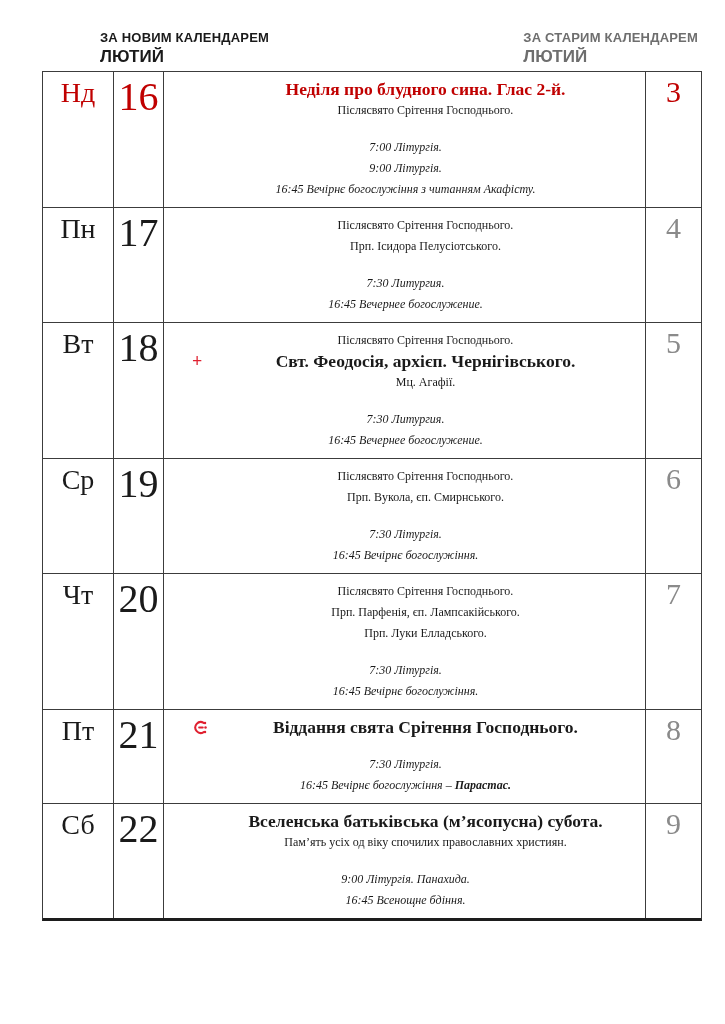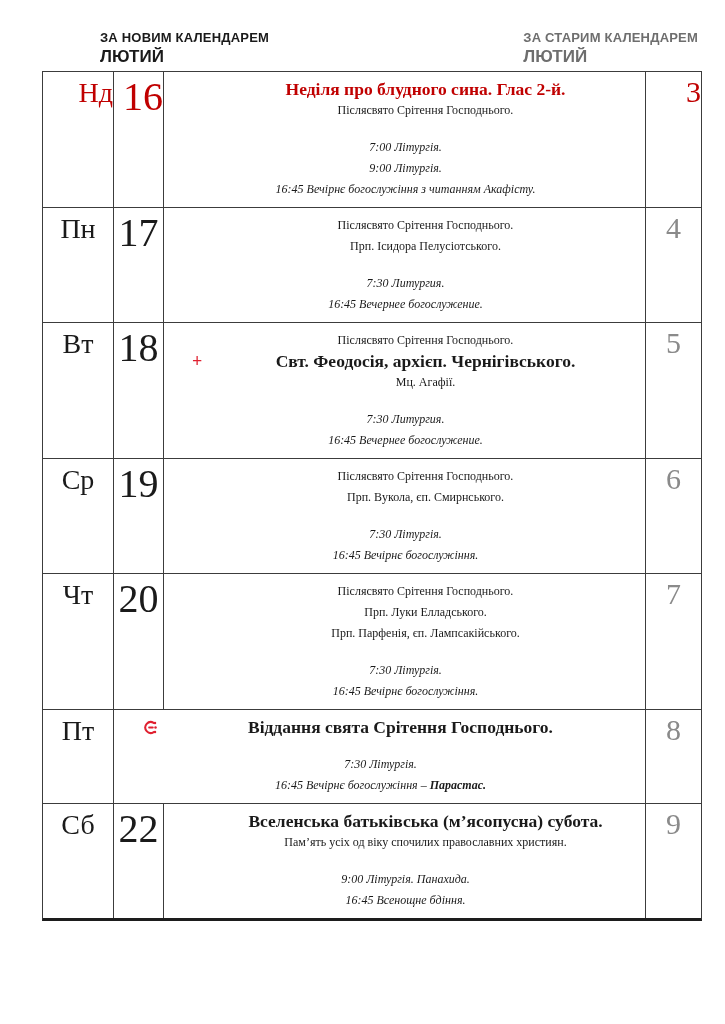--- a/index.html
+++ b/index.html
@@ -47,21 +47,21 @@
   .content {
     flex: 1 1 auto; min-width: 0;
     border-right: 1px solid var(--border, #3c3c3c);
     padding: 7px 8px 7px 6px;
   }
   .odate {
     width: 55px; text-align: center;
     font-size: 30px; line-height: 1; padding-top: 5px;
     color: var(--date_gray, #8a8a8a);
   }
-  .red-day .day, .red-day .ndate, .red-day .odate { color: var(--red, #c00000); text-align: right; }
+  .red-day .day, .red-day .ndate, .red-day .odate { color: var(--red, #c00000); }
 
   .feast-line {
     position: relative; padding-left: 44px;
     font-size: 12px; line-height: 21px;
   }
   .feast-line.bold { font-weight: bold; font-size: 17.5px; }
   .feast-line.red  { color: var(--red, #c00000); }
   .mark {
     position: absolute; left: 22px; top: 0;
     color: var(--mark_red, #e02030); font-weight: bold;
@@ -153,32 +153,33 @@
           </div>
         </div>
         <div class="cell odate">6</div>
       </div>
       <div class="row">
         <div class="cell day">Чт</div>
         <div class="cell ndate">20</div>
         <div class="cell content">
           <div class="feasts">
             <div class="feast-line"><span>Післясвято Срітення Господнього.</span></div>
+            <div class="feast-line"><span>Прп. Парфенія, єп. Лампсакійського.</span></div>
             <div class="feast-line"><span>Прп. Луки Елладського.</span></div>
-            <div class="feast-line"><span>Прп. Парфенія, єп. Лампсакійського.</span></div>
           </div>
           <div class="services">
             <div class="service-line"><span>7:30 Літургія.</span></div>
             <div class="service-line"><span>16:45 Вечірнє богослужіння.</span></div>
           </div>
         </div>
         <div class="cell odate">7</div>
       </div>
       <div class="row">
         <div class="cell day">Пт</div>
+        <div class="cell ndate">21</div>
         <div class="cell content">
           <div class="feasts">
             <div class="feast-line bold"><div class="mark"><svg viewBox="0 0 18 18" xmlns="http://www.w3.org/2000/svg" fill="none">
                   <path d="M14 3.5 A6.5 6.5 0 1 0 14 14.5" stroke="currentColor" stroke-width="2.4" stroke-linecap="round"></path>
                   <path d="M8.5 9 H13" stroke="currentColor" stroke-width="2.2" stroke-linecap="round"></path>
                   <circle cx="15.6" cy="3.6" r="1.5" fill="currentColor"></circle>
                   <circle cx="16.2" cy="9" r="1.5" fill="currentColor"></circle>
                   <circle cx="15.6" cy="14.4" r="1.5" fill="currentColor"></circle>
                 </svg></div><span>Віддання свята Срітення Господнього.</span></div>
           </div>

